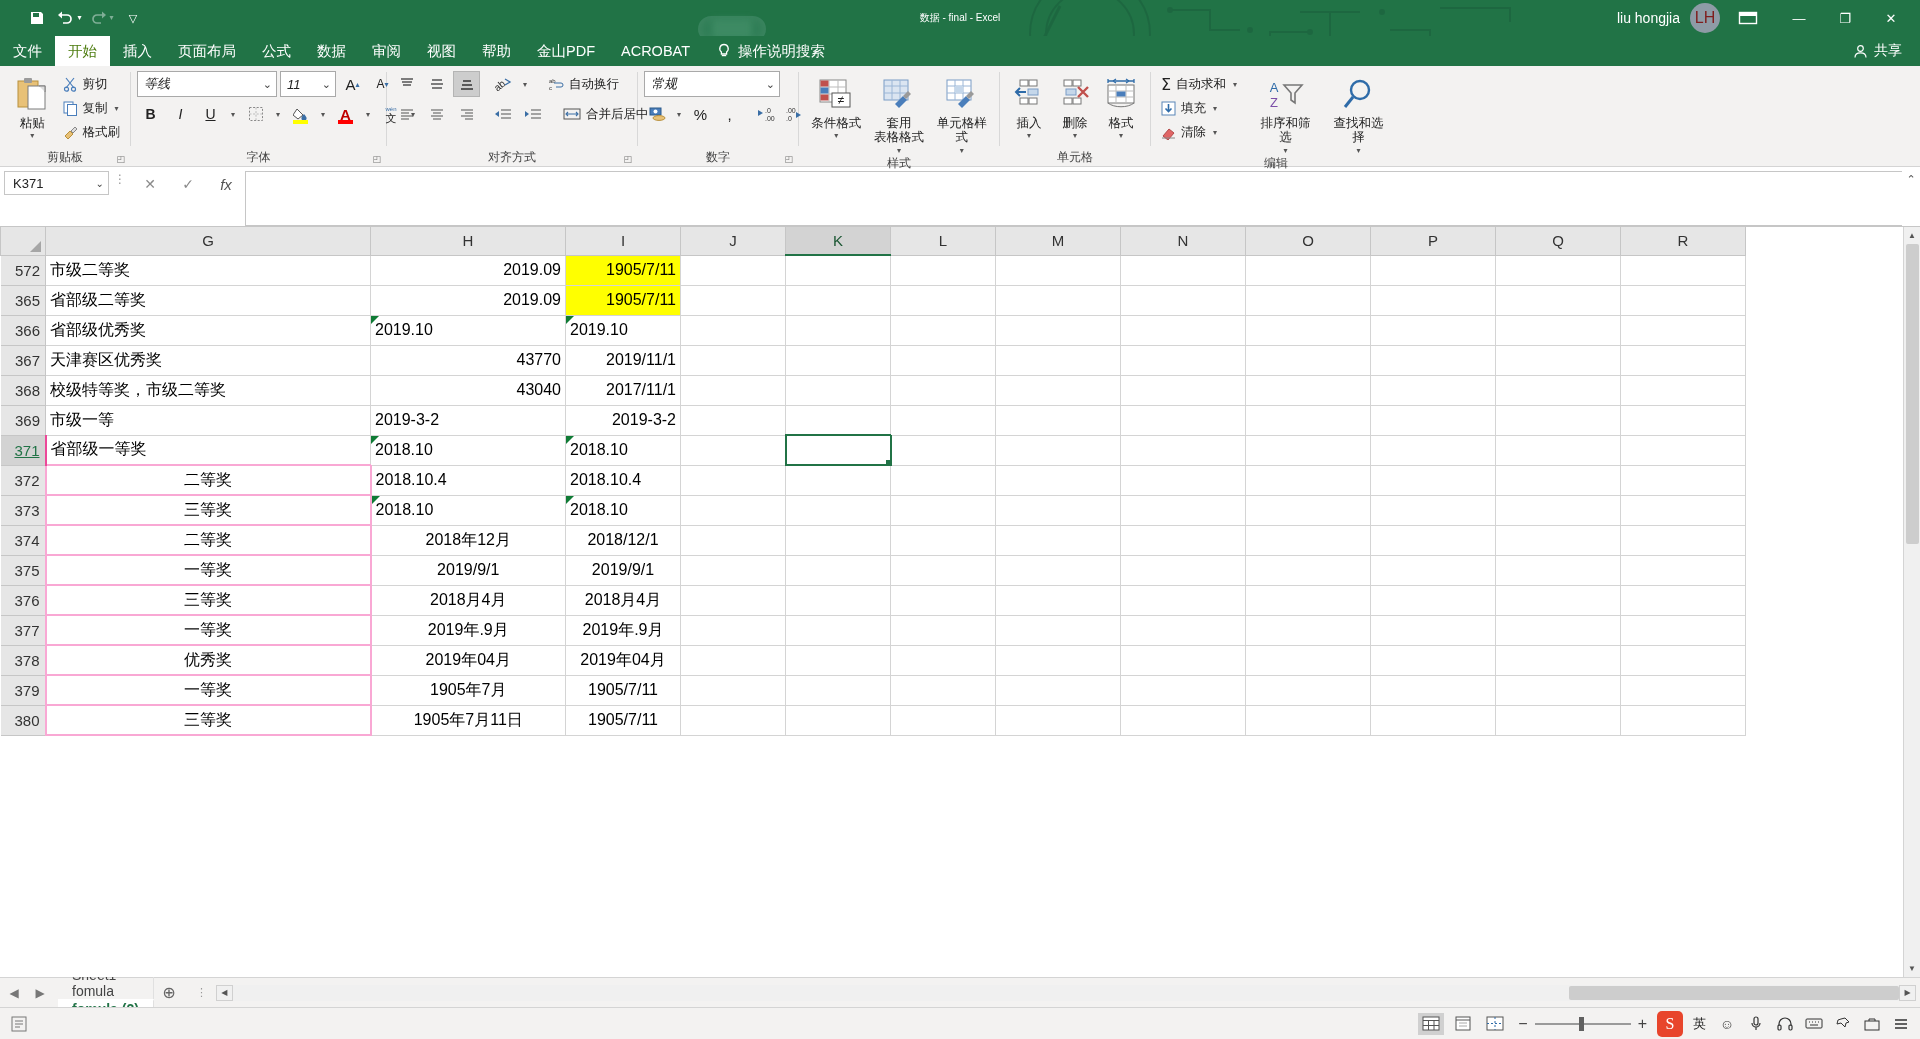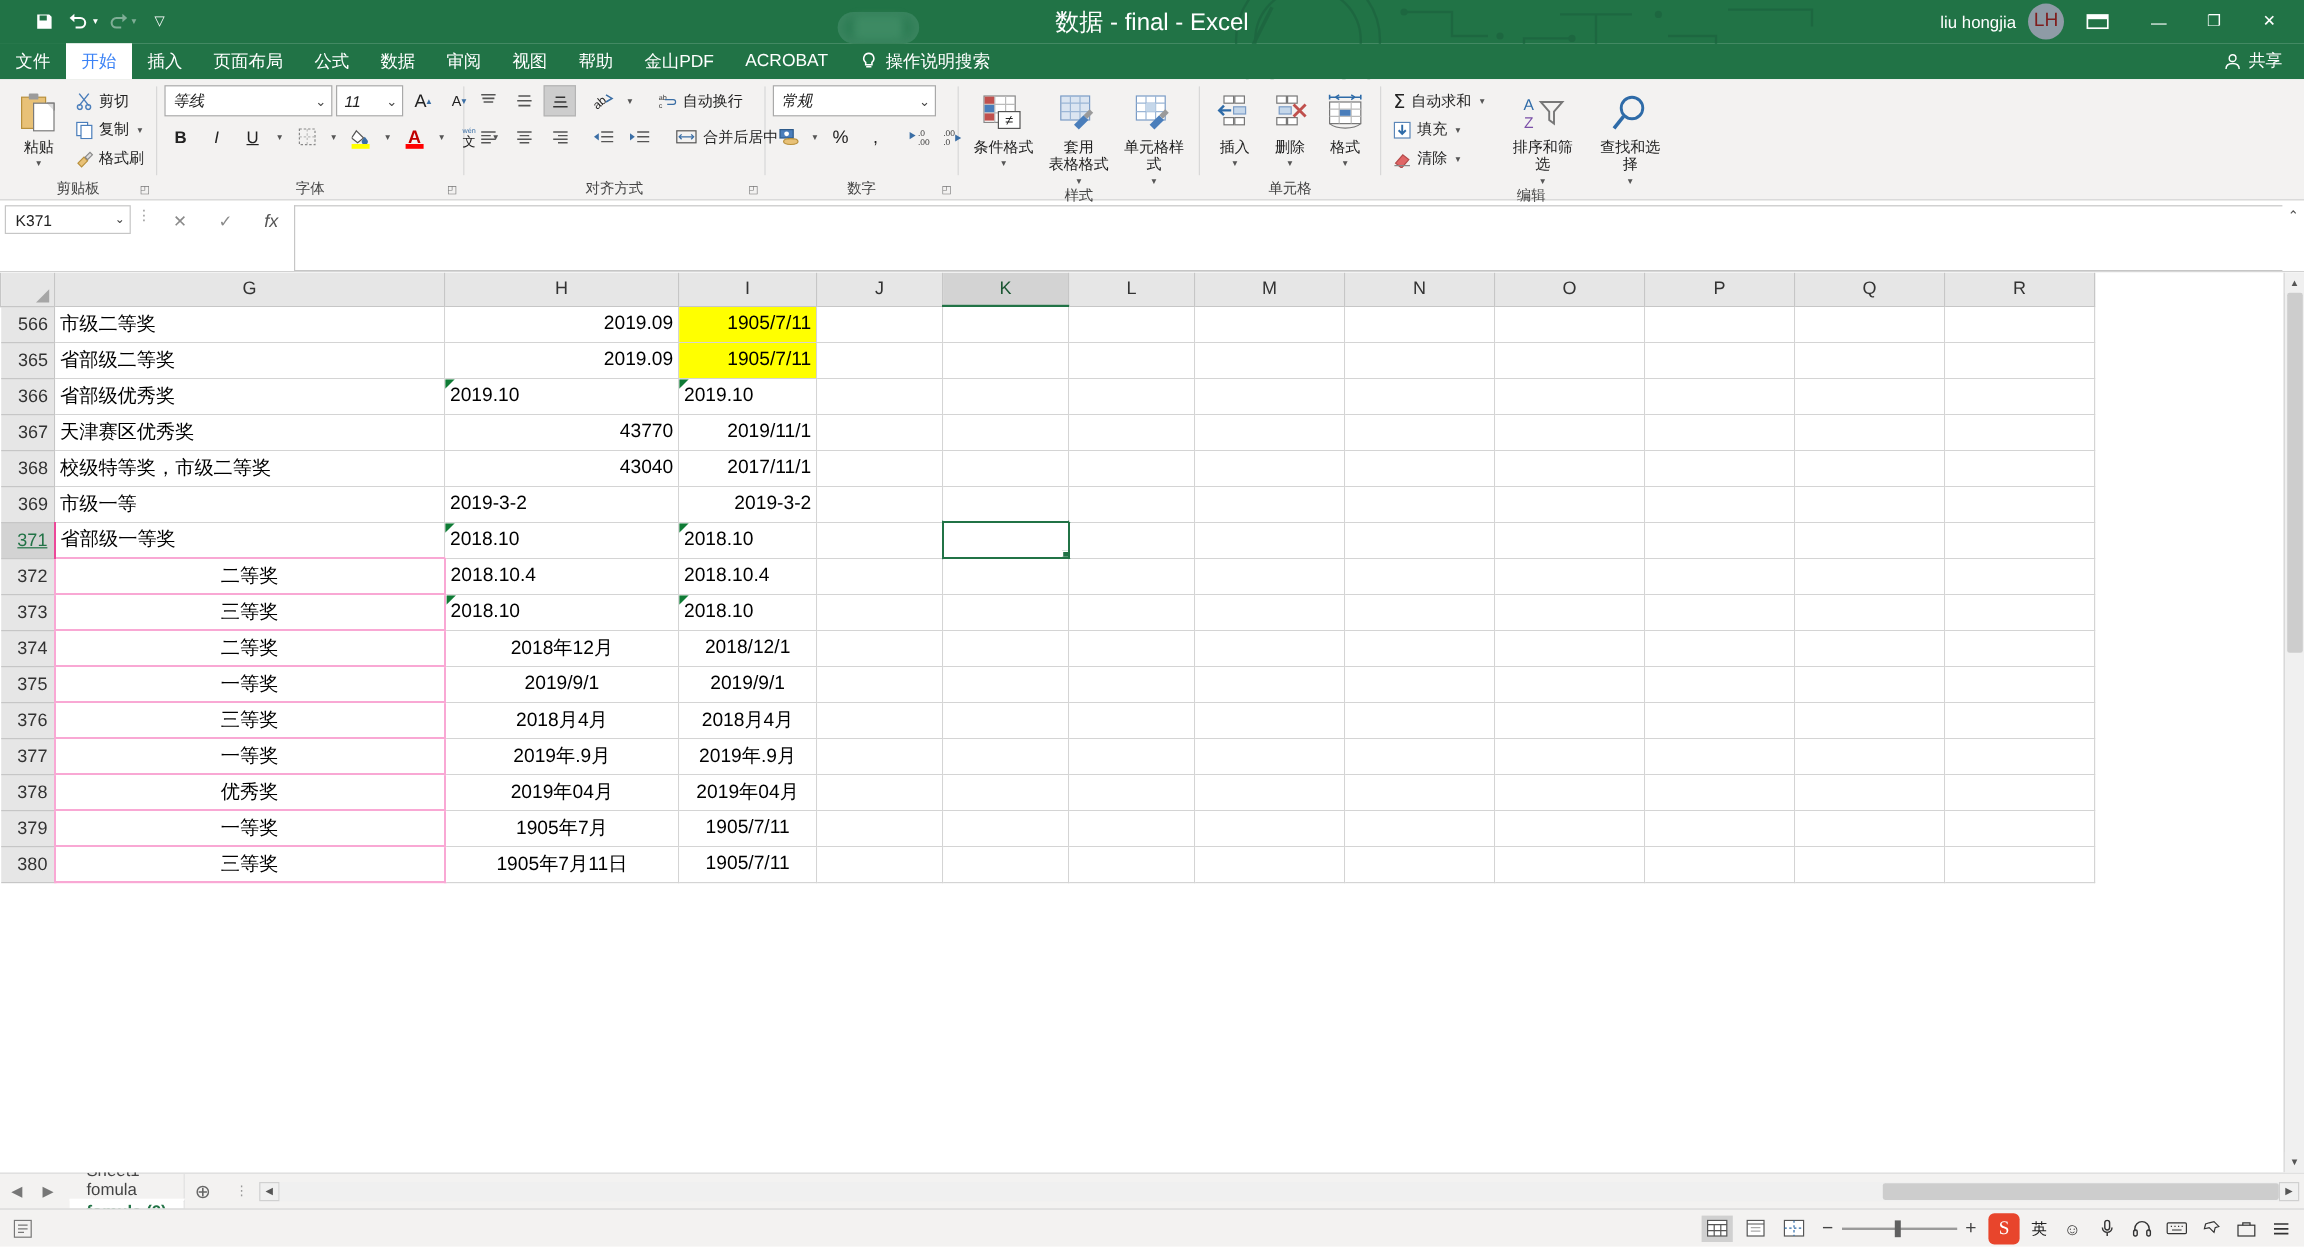--- a/index.html
+++ b/index.html
@@ -17,21 +17,21 @@
   }
   .qat { display: flex; align-items: center; gap: 2px; padding-left: 22px; }
   .qat-btn {
     width: 30px; height: 26px; display: flex; align-items: center; justify-content: center;
     color: #fff; font-size: 16px; line-height: 1;
   }
   .qat-btn.dim { color: #7fae96; }
   .qat-btn svg { display: block; }
   .title-center {
     position: absolute; left: 0; right: 0; text-align: center;
-    font-size: 20px; color: #fff; pointer-events: none;
+    font-size: 10px; color: #fff; pointer-events: none;
   }
   .title-blur {
     position: absolute; left: 698px; top: 5px; width: 68px; height: 26px;
     border-radius: 13px; background: #2e7d55;
     box-shadow: inset 0 0 8px 4px rgba(255,255,255,0.06);
   }
   .title-blur:after{
     content:""; position:absolute; left:14px; top:3px; width:40px; height:20px;
     background:#3d8a63; border-radius:4px; filter: blur(3px);
   }
@@ -64,21 +64,21 @@
   
   .tabstrip {
     height: 30px; background: #217346; display: flex; align-items: flex-end;
     flex: 0 0 30px; position: relative;
   }
   .tab {
     height: 30px; padding: 0 13px; display: flex; align-items: center;
     font-size: 14.5px; color: #fff; white-space: nowrap;
   }
   .tab.file { background: #217346; }
-  .tab.active { background: #fff; color: #3b82f6; }
+  .tab.active { background: #fff; color: #4d7c0f; }
   .tellme {
     display: flex; align-items: center; gap: 7px; margin-left: 14px;
     color: #fff; font-size: 14.5px; height: 30px;
   }
   .share {
     margin-left: auto; display: flex; align-items: center; gap: 6px;
     color: #fff; font-size: 14px; padding-right: 18px; height: 30px;
   }
 
   
@@ -811,21 +811,21 @@
             <th class="colhead">M</th>
             <th class="colhead">N</th>
             <th class="colhead">O</th>
             <th class="colhead">P</th>
             <th class="colhead">Q</th>
             <th class="colhead">R</th>
           </tr>
         </thead>
         <tbody>
             <tr>
-              <th class="rowhead">566</th>
+              <th class="rowhead">572</th>
               <td class="cell al"><span>市级二等奖</span></td>
               <td class="cell ar"><span>2019.09</span></td>
               <td class="cell ar hl"><span>1905/7/11</span></td>
               <td class="cell blank"></td>
               <td class="cell blank"></td>
               <td class="cell blank"></td>
               <td class="cell blank"></td>
               <td class="cell blank"></td>
               <td class="cell blank"></td>
               <td class="cell blank"></td>

